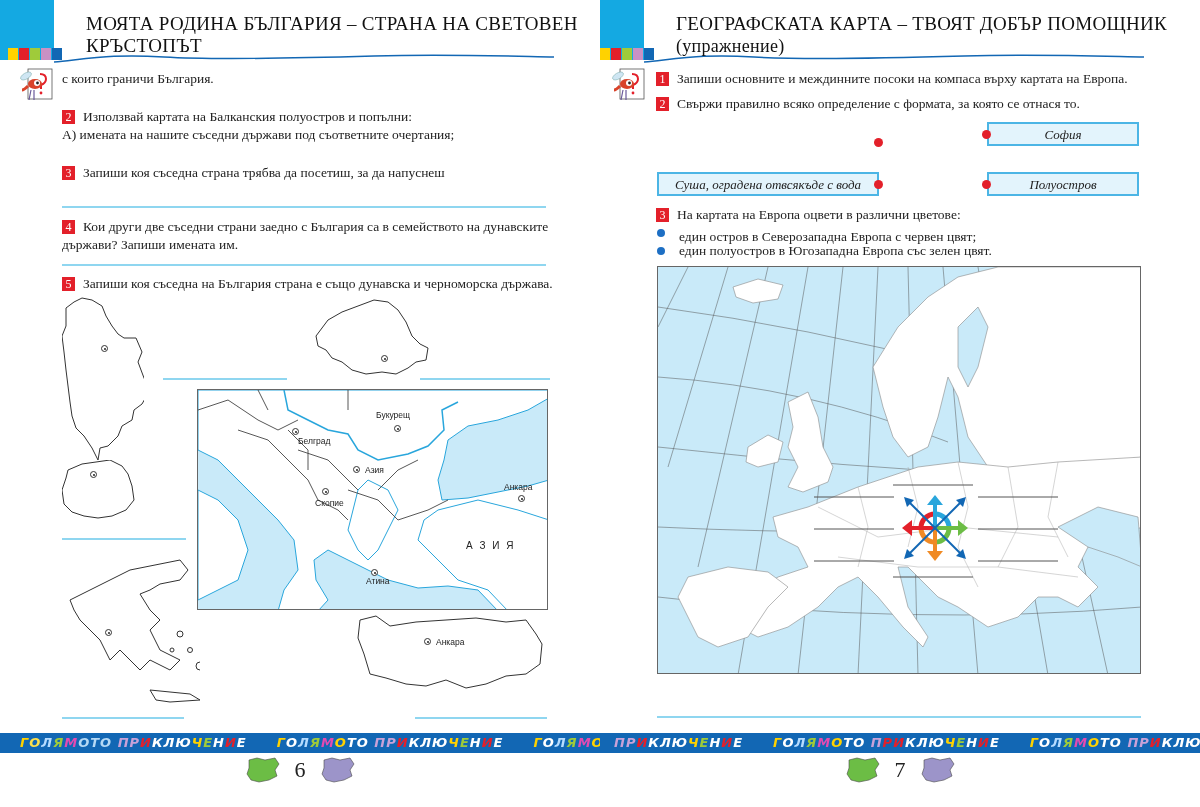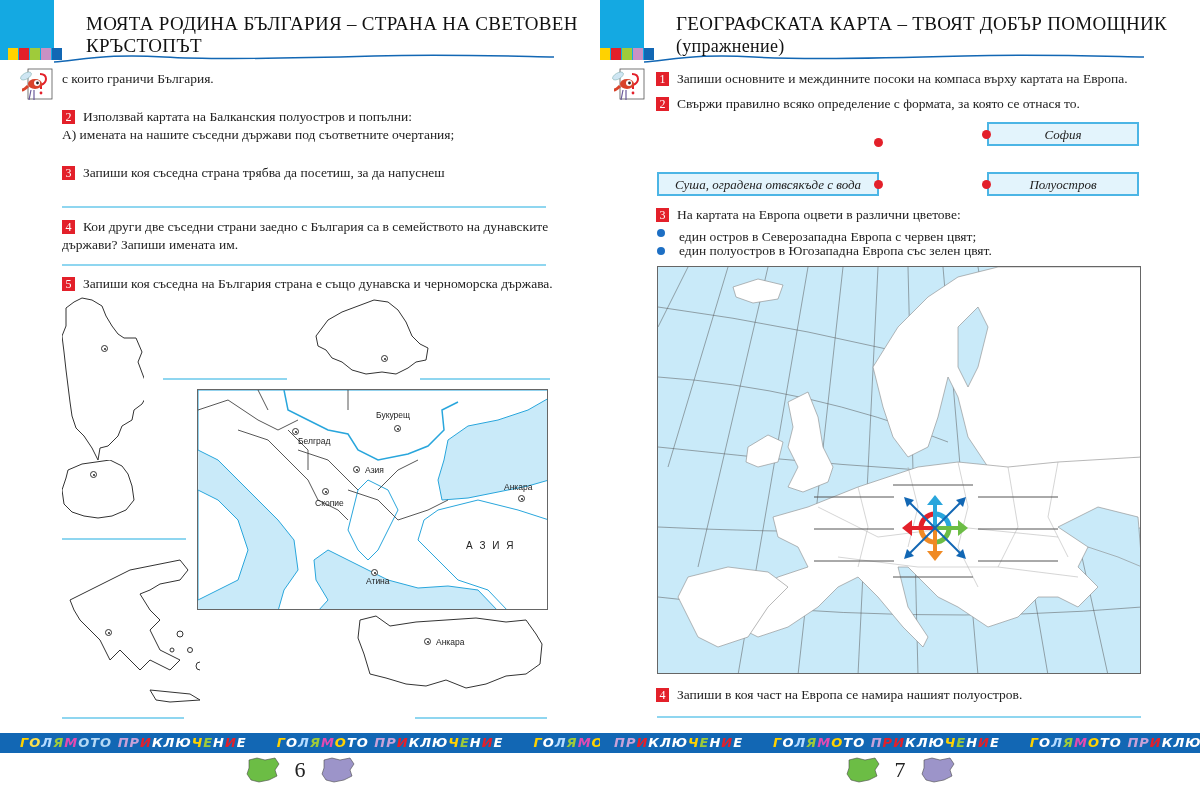--- a/index.html
+++ b/index.html
@@ -294,23 +294,20 @@
         <polygon points="68,35 58,27 58,43" fill="#6cbd45"></polygon>
       <line x1="8" y1="8" x2="62" y2="62" stroke="#1267b4" stroke-width="2"></line>
       <line x1="62" y1="8" x2="8" y2="62" stroke="#1267b4" stroke-width="2"></line>
       <polygon points="4,4 14,7 7,14" fill="#1267b4"></polygon>
         <polygon points="66,4 56,7 63,14" fill="#1267b4"></polygon>
       <polygon points="4,66 14,63 7,56" fill="#1267b4"></polygon>
         <polygon points="66,66 56,63 63,56" fill="#1267b4"></polygon>
     </svg>
   </div>
 
-  <div class="task" style="left:56px; top:686px;">
-    <div><span class="num">4</span><span>Запиши в коя част на Европа се намира нашият полуостров.</span></div>
-  </div>
   <div class="ans-line" style="left:57px; top:716px; width:484px;"></div>
 
   <div class="banner" style="padding-left:14px;">
     <span style="color:#c9a2d8">П</span><span style="color:#c9a2d8">Р</span><span style="color:#e3202a">И</span><span style="color:#fff">КЛЮ</span><span style="color:#ffd200">Ч</span><span style="color:#9fcb3a">Е</span><span style="color:#fff">Н</span><span style="color:#e3202a">И</span><span style="color:#fff">Е</span><span class="gap"></span><span style="color:#ffd200">Г</span><span style="color:#fff">О</span><span style="color:#b6dcff">Л</span><span style="color:#9fcb3a">Я</span><span style="color:#e44ab1">М</span><span style="color:#ffd200">О</span><span style="color:#fff">ТО</span> <span style="color:#c9a2d8">П</span><span style="color:#e3202a">Р</span><span style="color:#e3202a">И</span><span style="color:#fff">КЛЮ</span><span style="color:#ffd200">Ч</span><span style="color:#9fcb3a">Е</span><span style="color:#fff">Н</span><span style="color:#e3202a">И</span><span style="color:#fff">Е</span><span class="gap"></span><span style="color:#ffd200">Г</span><span style="color:#fff">О</span><span style="color:#b6dcff">Л</span><span style="color:#9fcb3a">Я</span><span style="color:#e44ab1">М</span><span style="color:#ffd200">О</span><span style="color:#fff">ТО</span> <span style="color:#c9a2d8">П</span><span style="color:#c9a2d8">Р</span><span style="color:#e3202a">И</span><span style="color:#fff">КЛЮ</span>
   </div>
 
   <div class="pagenum">
     <svg width="36" height="28" viewBox="0 0 36 28">
         <path d="M4 4 L12 2 L20 4 L30 2 L34 8 L30 14 L32 20 L24 24 L14 26 L6 24 L2 18 L4 12 Z" fill="#6cbd45" stroke="#4a4a4a" stroke-width="0.6"></path>
       </svg>

